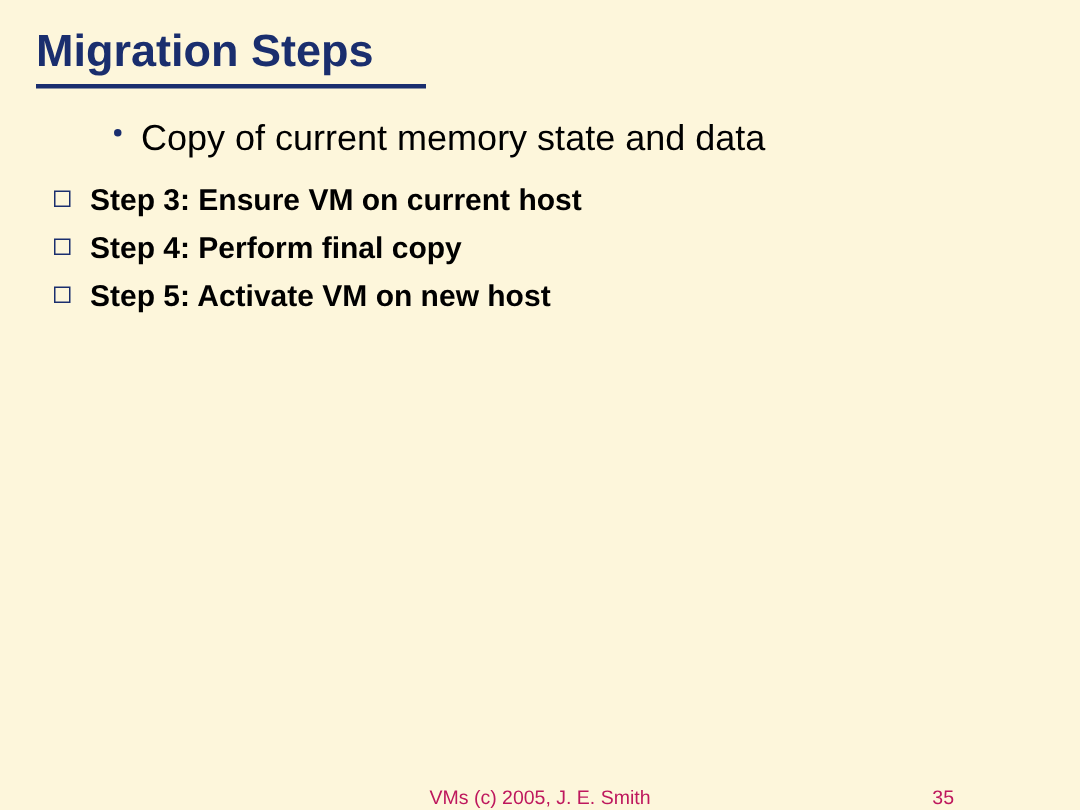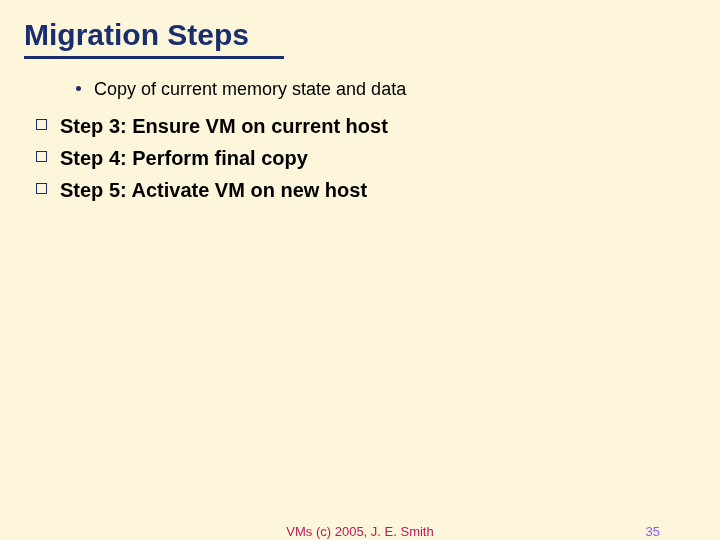--- a/index.html
+++ b/index.html
@@ -56,21 +56,21 @@
     box-sizing: border-box;
   }
   ul.secondary {
     list-style: none;
     padding: 0;
     margin: 8px 0 12px 46px;
   }
   ul.secondary > li {
     position: relative;
     padding-left: 24px;
-    font-size: 18px;
+    font-size: 24px;
     font-weight: normal;
     line-height: 1.35;
     margin: 4px 0;
   }
   ul.secondary > li::before {
     content: "";
     position: absolute;
     left: 6px;
     top: 9px;
     width: 5px;
@@ -86,22 +86,22 @@
     font-size: 13px;
   }
   .footer-center {
     position: absolute;
     left: 50%;
     transform: translateX(-50%);
     color: #be185d;
   }
   .footer-right {
     position: absolute;
-    right: 60px;
-    color: #8b5cf6;
+    right: 84px;
+    color: #be185d;
   }
 </style>
 </head>
 <body>
 
 <div class="slide">
   <h1 class="title">Migration Steps</h1>
   <hr class="title-rule">
 
   <ul class="secondary">

